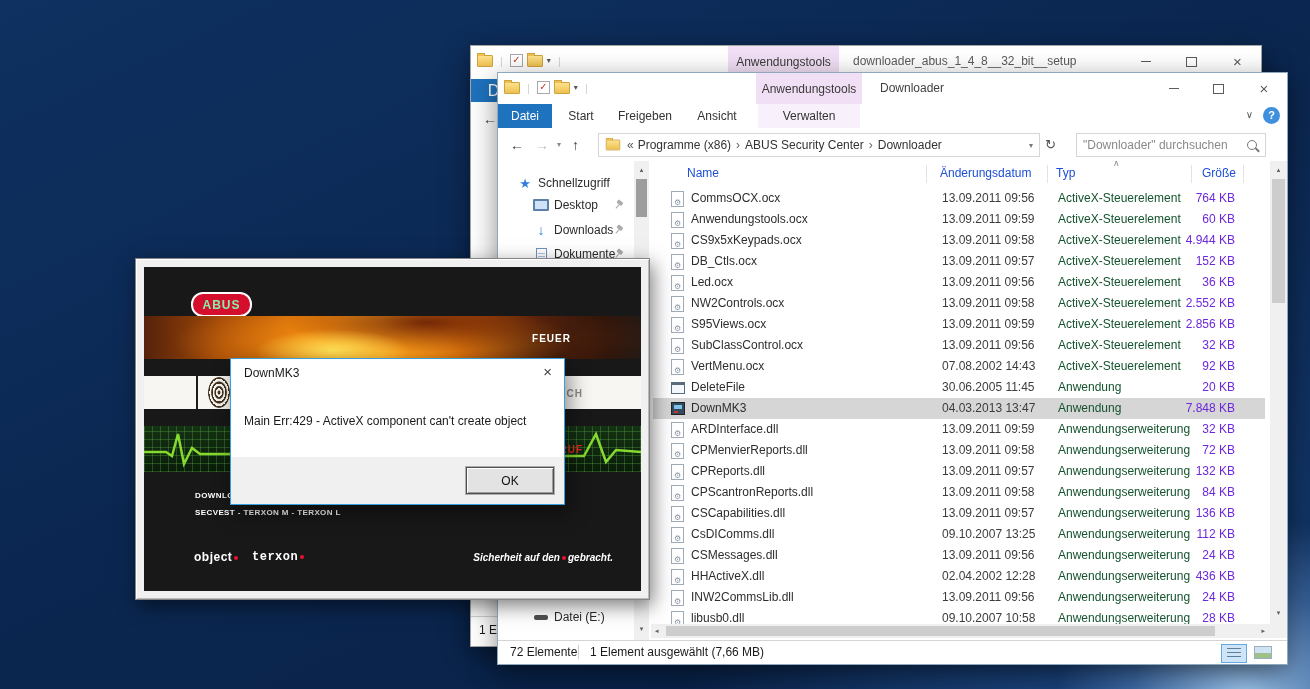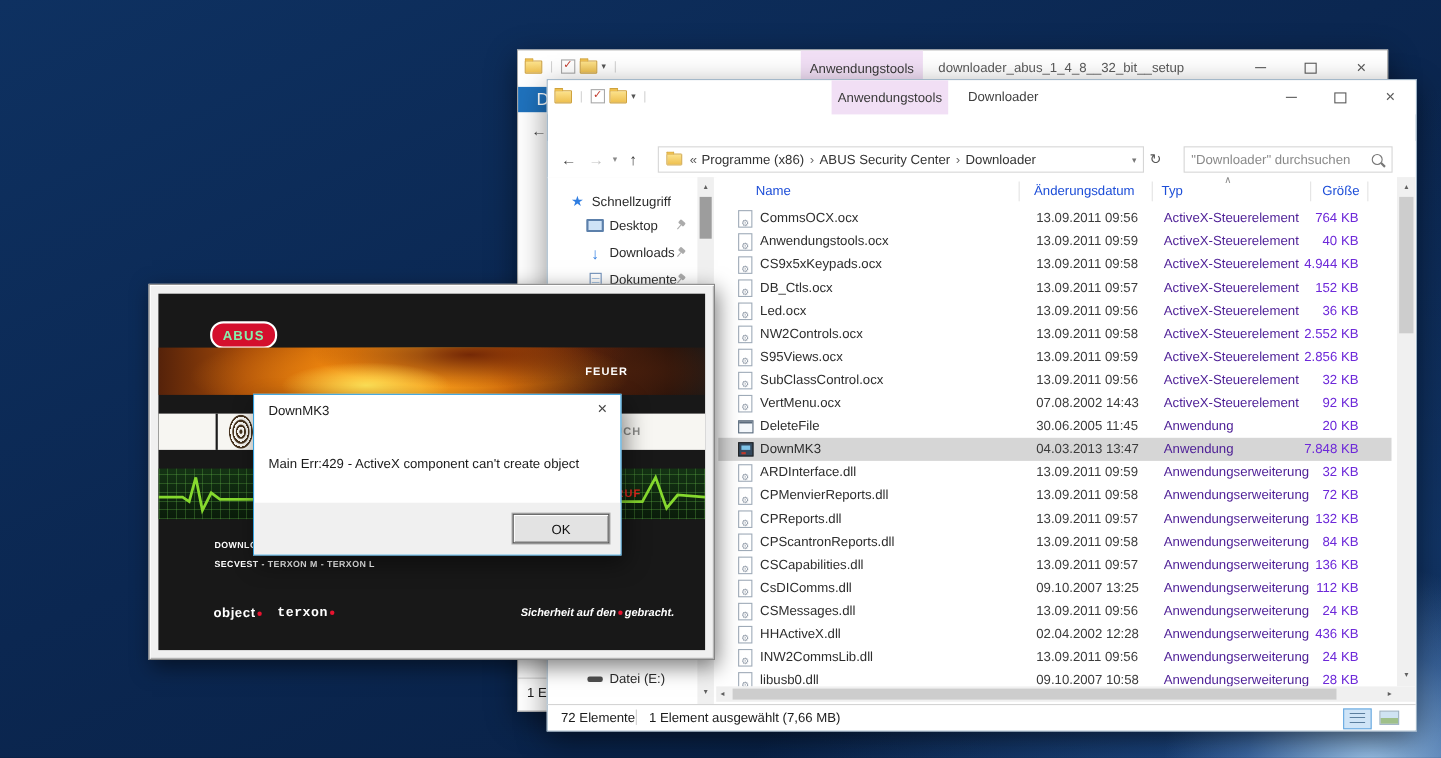--- a/index.html
+++ b/index.html
@@ -60,21 +60,21 @@
   .si-drive-gl{display:inline-block;width:14px;height:5px;background:#4f4f4f;border-radius:2px;}
   .side-pin{position:absolute;right:10px;top:5px;}
   
   .hdr-cell{position:absolute;top:5px;font-size:12px;color:#1d4ed8;}
   .hdr-sep{position:absolute;top:4px;width:1px;height:18px;background:#e3e3e3;}
   .file-row{position:absolute;left:2px;right:22px;height:21px;font-size:12px;color:#2d2d2d;}
   .file-row.sel{background:#d6d6d6;}
   .fr-ic{position:absolute;left:18px;top:3px;}
   .fr-name{position:absolute;left:38px;top:3px;white-space:nowrap;}
   .fr-date{position:absolute;left:289px;top:3px;color:#3c3c3c;}
-  .fr-type{position:absolute;left:405px;top:3px;color:#4c1d95;}
+  .fr-type{position:absolute;left:405px;top:3px;color:#14532d;}
   .fr-size{position:absolute;right:30px;width:90px;top:3px;text-align:right;color:#6d28d9;}
   .fi-activex{display:inline-block;width:11px;height:14px;background:#fff;border:1px solid #9fabb8;position:relative;}
   .fi-activex::after{content:"\2699";position:absolute;left:0;right:0;bottom:-1px;text-align:center;font-size:8px;color:#8a95a3;}
   .fi-app-window{display:inline-block;width:12px;height:10px;border:1px solid #5a6b7d;background:#f4f8fc;position:relative;margin-top:2px;}
   .fi-app-window::before{content:"";position:absolute;left:0;right:0;top:0;height:2px;background:#5a6b7d;}
   .fi-app-downmk3{display:inline-block;width:12px;height:11px;background:#34495e;border:1px solid #222;position:relative;margin-top:1px;}
   .fi-app-downmk3::before{content:"";position:absolute;left:2px;top:2px;width:8px;height:4px;background:#7ec3e8;}
   .fi-app-downmk3::after{content:"";position:absolute;left:2px;bottom:1px;width:4px;height:2px;background:#c0392b;}
   
   .statusbar{position:absolute;left:0;right:0;bottom:0;height:23px;border-top:1px solid #d4d4d4;background:#fff;
@@ -174,20 +174,30 @@
           <span class="min-gl"></span>
         </div>
       <div class="caption-btn" style="left:698px;">
           <span class="max-gl"></span>
         </div>
       <div class="caption-btn" style="left:743px;width:46px;">
           <span class="close-gl">×</span>
         </div>
     </div>
 
+    <div class="tabrow">
+      <div class="tab tab-file" style="left:0;width:54px;">Datei</div>
+      <div class="tab" style="left:62px;width:42px;">Start</div>
+      <div class="tab" style="left:112px;width:70px;">Freigeben</div>
+      <div class="tab" style="left:190px;width:58px;">Ansicht</div>
+      <div class="tab" style="left:260px;width:102px;background:#f8f0fb;">Verwalten</div>
+      <div class="abs" style="right:34px;top:5px;color:#555;font-size:10px;">∨</div>
+      <div class="abs" style="right:7px;top:3px;width:17px;height:17px;border-radius:50%;background:#3f8fdd;color:#fff;
+           font-size:11px;font-weight:bold;text-align:center;line-height:17px;">?</div>
+    </div>
 
     <div class="addr-row">
       <div class="nav-ar" style="left:12px;color:#3e3e3e;">←</div>
       <div class="nav-ar" style="left:37px;color:#c2c2c2;">→</div>
       <div class="nav-ar" style="left:59px;color:#8a8a8a;font-size:8px;">▾</div>
       <div class="nav-ar" style="left:74px;color:#3e3e3e;">↑</div>
       <div class="box" style="left:100px;width:440px;">
         <span class="folder-ic" style="margin:0 6px 0 6px;transform:scale(.9);"></span>
         <span style="color:#555;margin-right:4px;">«</span>
         <span class="txt">Programme (x86)</span>
@@ -259,21 +269,21 @@
             <span class="fr-name">CommsOCX.ocx</span>
             <span class="fr-date">13.09.2011 09:56</span>
             <span class="fr-type">ActiveX-Steuerelement</span>
             <span class="fr-size">764 KB</span>
           </div>
           <div class="file-row" style="top: 21px;">
             <span class="fr-ic"><span class="fi-activex"></span></span>
             <span class="fr-name">Anwendungstools.ocx</span>
             <span class="fr-date">13.09.2011 09:59</span>
             <span class="fr-type">ActiveX-Steuerelement</span>
-            <span class="fr-size">40 KB</span>
+            <span class="fr-size">60 KB</span>
           </div>
           <div class="file-row" style="top: 42px;">
             <span class="fr-ic"><span class="fi-activex"></span></span>
             <span class="fr-name">CS9x5xKeypads.ocx</span>
             <span class="fr-date">13.09.2011 09:58</span>
             <span class="fr-type">ActiveX-Steuerelement</span>
             <span class="fr-size">4.944 KB</span>
           </div>
           <div class="file-row" style="top: 63px;">
             <span class="fr-ic"><span class="fi-activex"></span></span>

